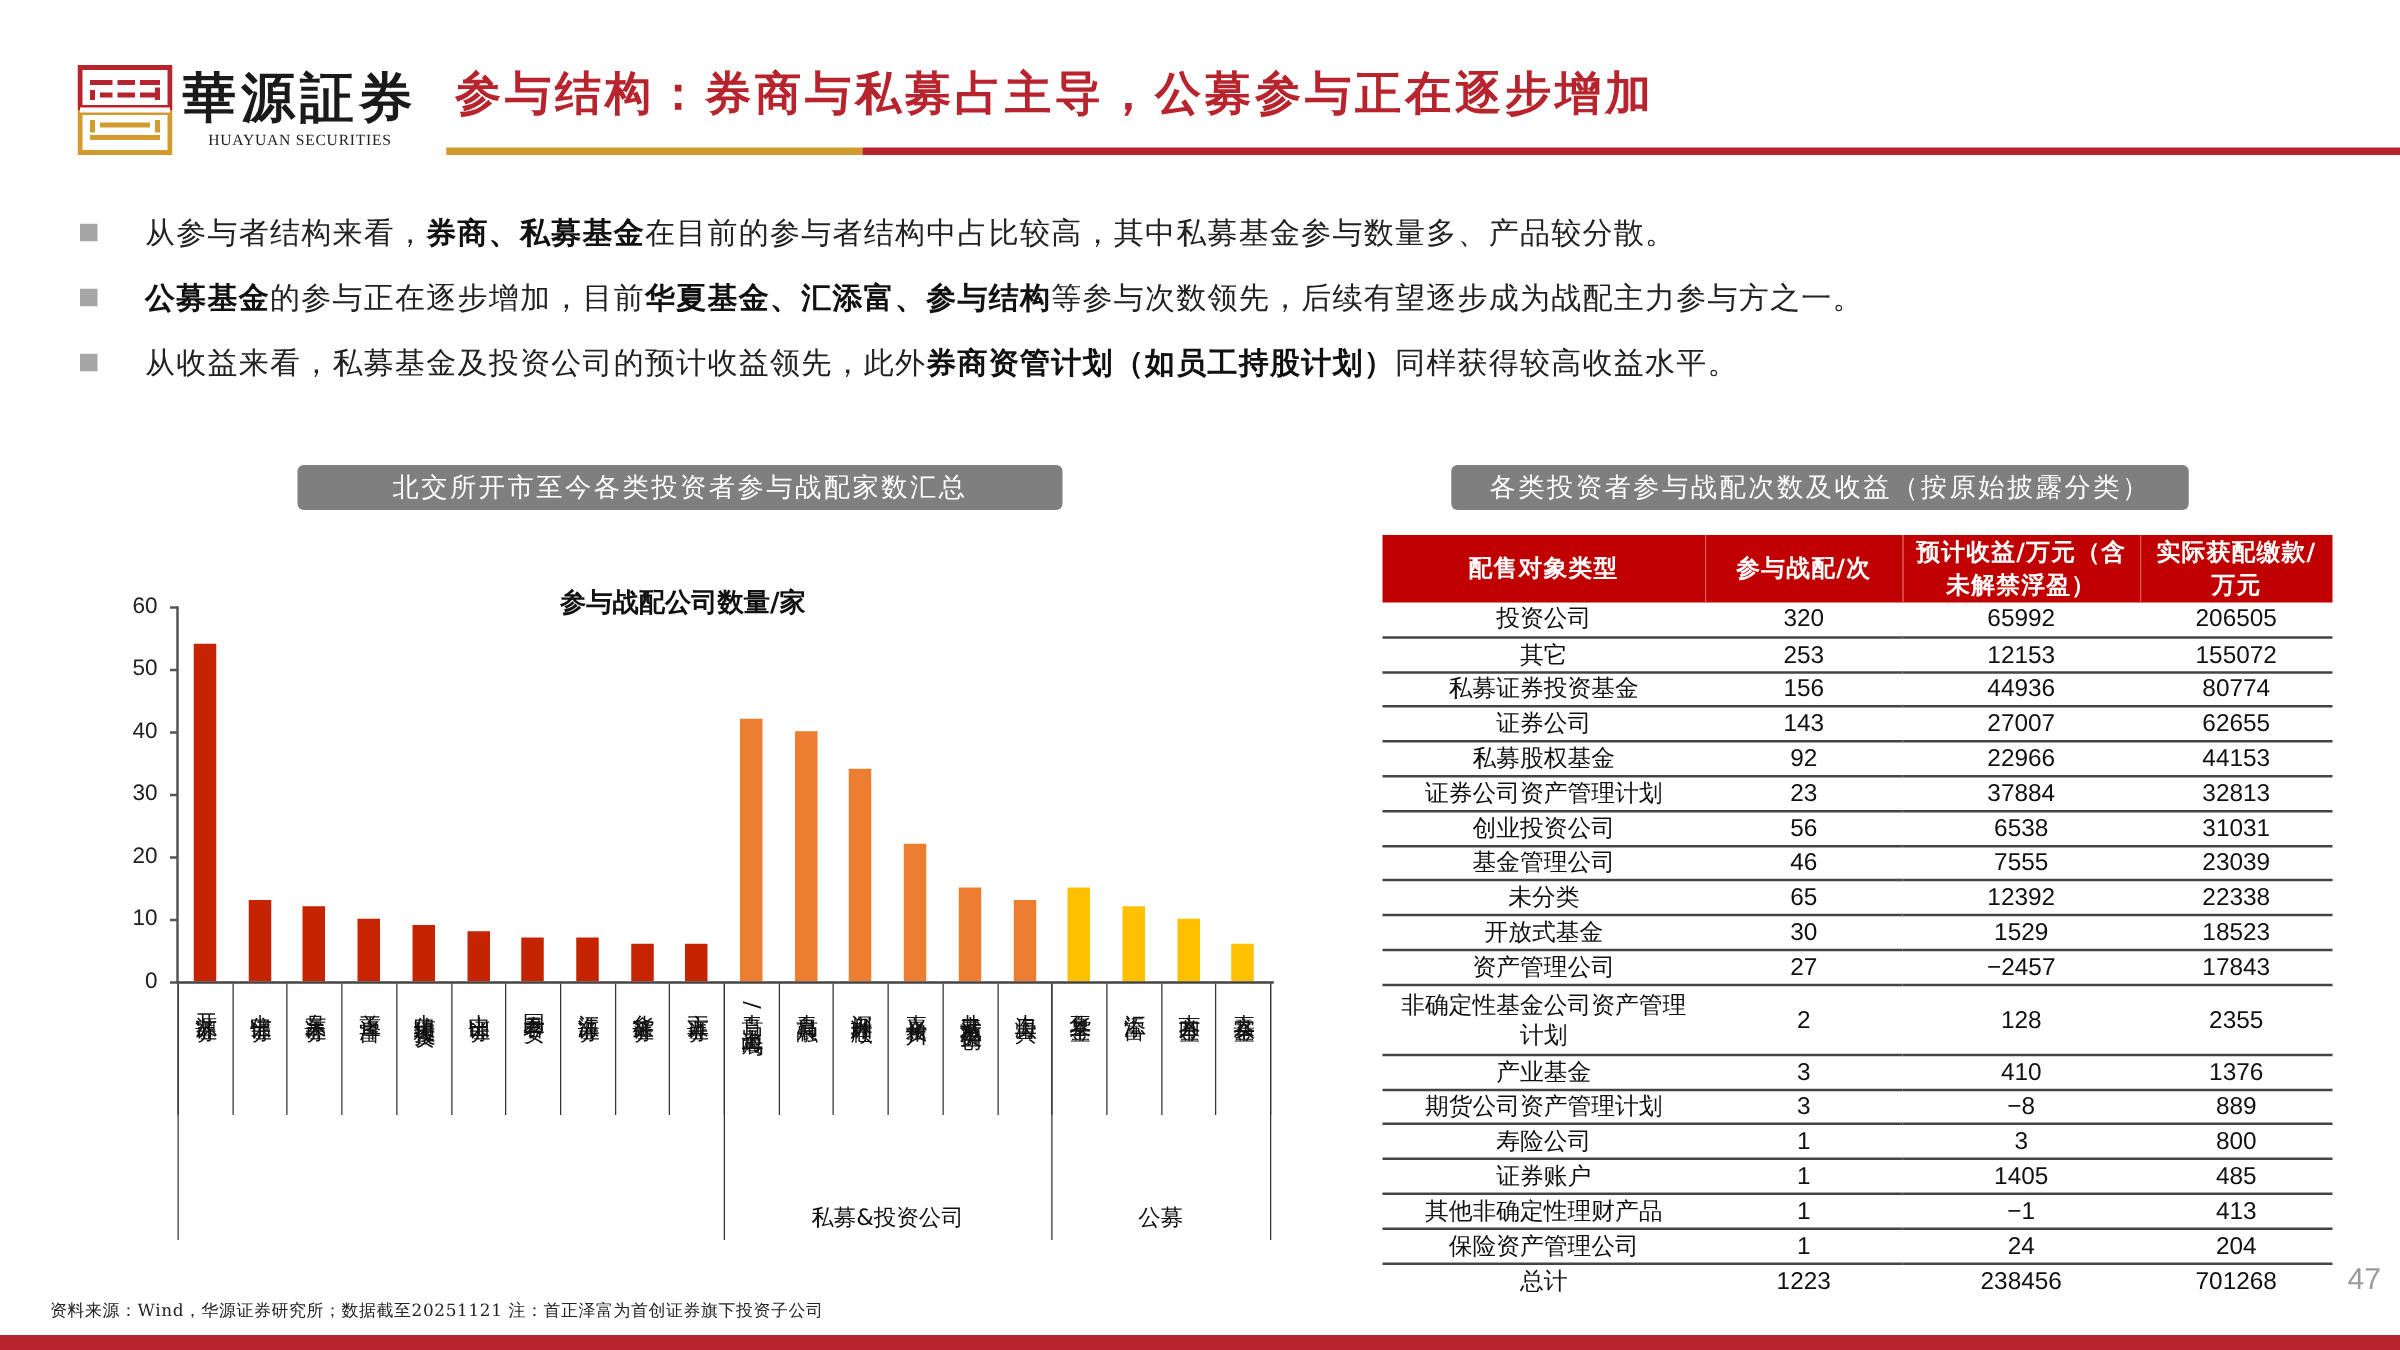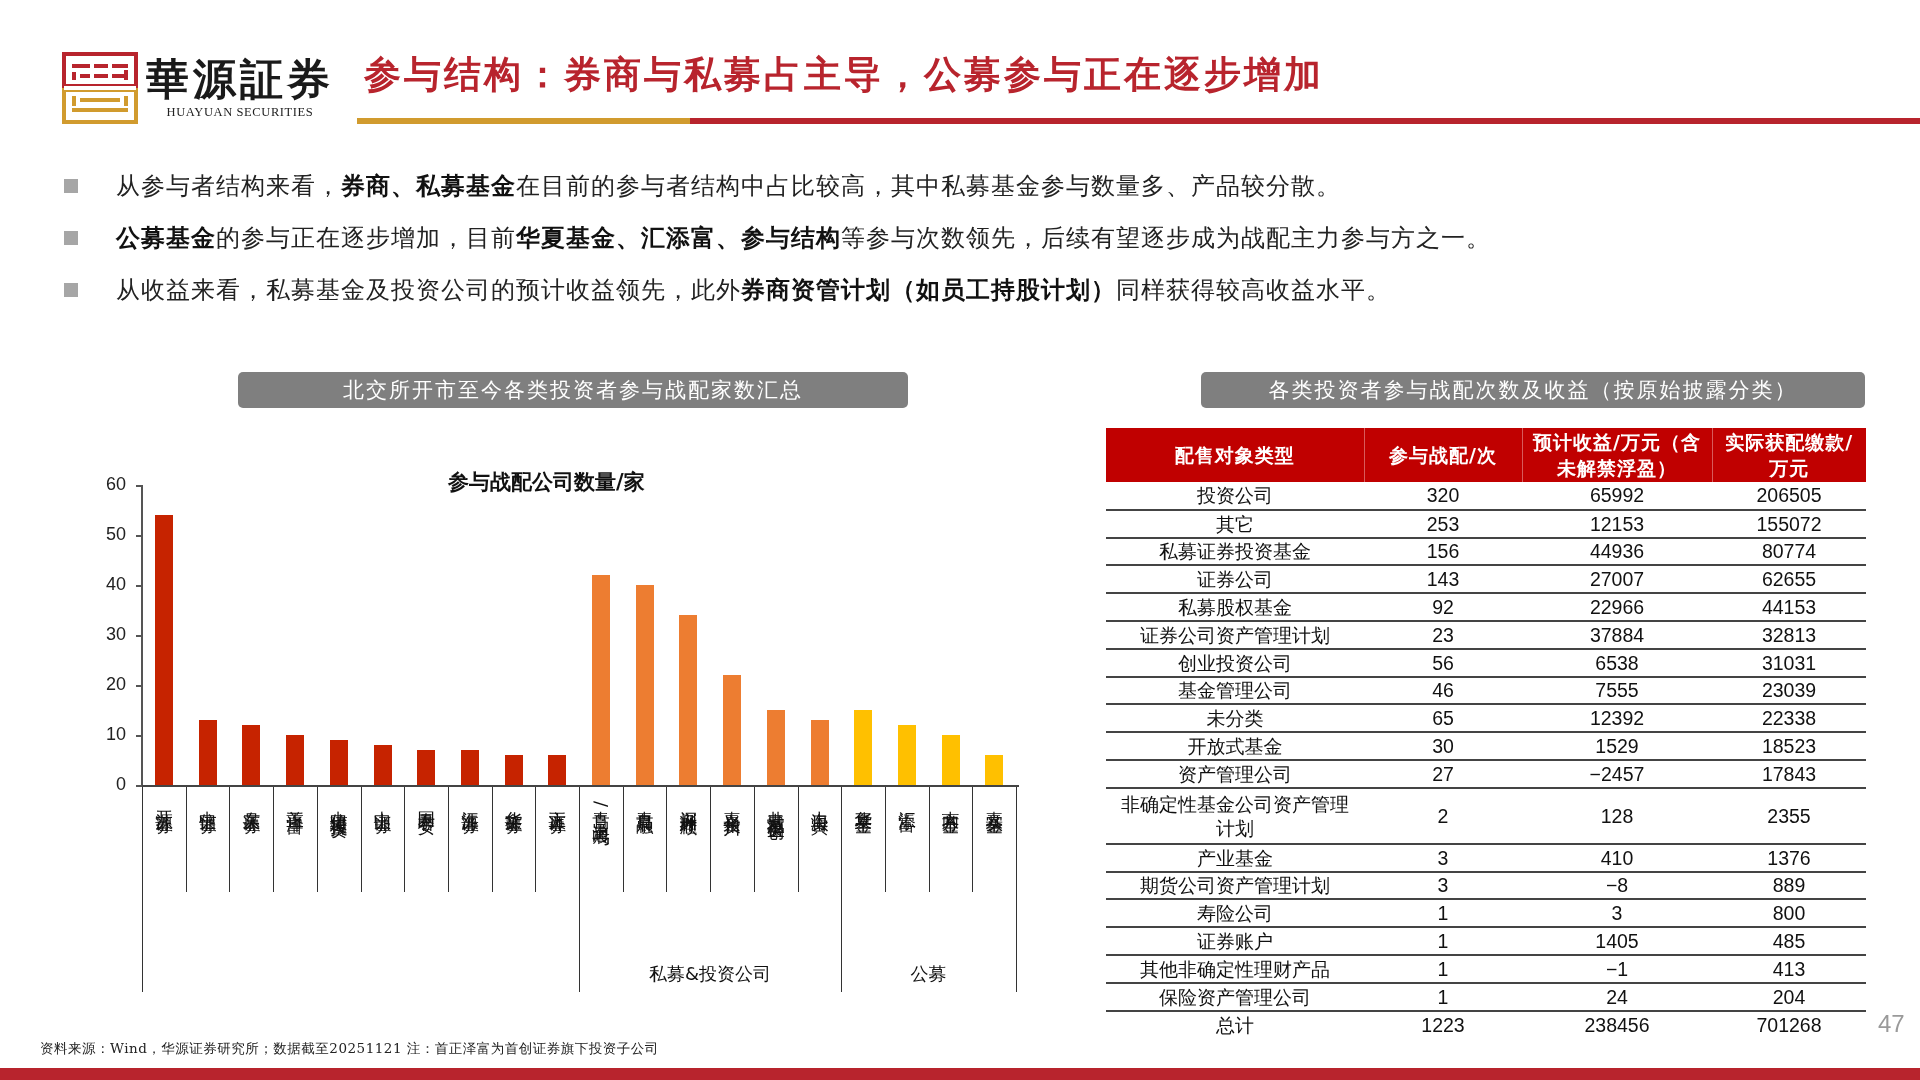--- a/index.html
+++ b/index.html
@@ -16,22 +16,22 @@
   .hdr-line-red { position: absolute; left: 690px; top: 118px; width: 1230px; height: 6px; background: #b8242d; }
 
   
   .bullets { position: absolute; left: 64px; top: 160px; }
   .bullet { display: flex; align-items: center; height: 52px; font-size: 24px; color: #222; white-space: nowrap; letter-spacing: 1px; }
   .bullet .sq { width: 14px; height: 14px; background: #a6a6a6; margin-right: 38px; flex: none; }
   .bullet b { font-weight: bold; color: #111; }
 
   
   .banner { position: absolute; height: 36px; background: #7f7f7f; border-radius: 5px; color: #fff; font-size: 21px; text-align: center; line-height: 36px; letter-spacing: 2px; }
-  .banner-left { left: 238px; top: 372px; width: 670px; }
-  .banner-right { left: 1161px; top: 372px; width: 664px; margin-left: 40px; }
+  .banner-left { left: 238px; top: 372px; width: 612px; }
+  .banner-right { left: 1161px; top: 372px; width: 590px; }
 
   
   .chart { position: absolute; left: 80px; top: 460px; width: 940px; height: 540px; }
   .chart-title { position: absolute; left: 368px; top: 8px; font-family: "DejaVu Sans", sans-serif; font-weight: bold; font-size: 21px; color: #111; }
   .y-axis { position: absolute; left: 61px; top: 25px; width: 2px; height: 301px; background: #555; }
   .y-tick { position: absolute; left: 56px; width: 6px; height: 1.5px; background: #555; }
   .plot { position: absolute; left: 62px; top: 25px; width: 876px; height: 300px; }
   .bar { position: absolute; bottom: 0; width: 18px; }
   .x-axis { position: absolute; left: 61px; top: 325px; width: 878px; height: 2px; background: #444; }
   .xcat { position: absolute; top: 327px; width: 44px; height: 105px; border-left: 1.5px solid #333; }

